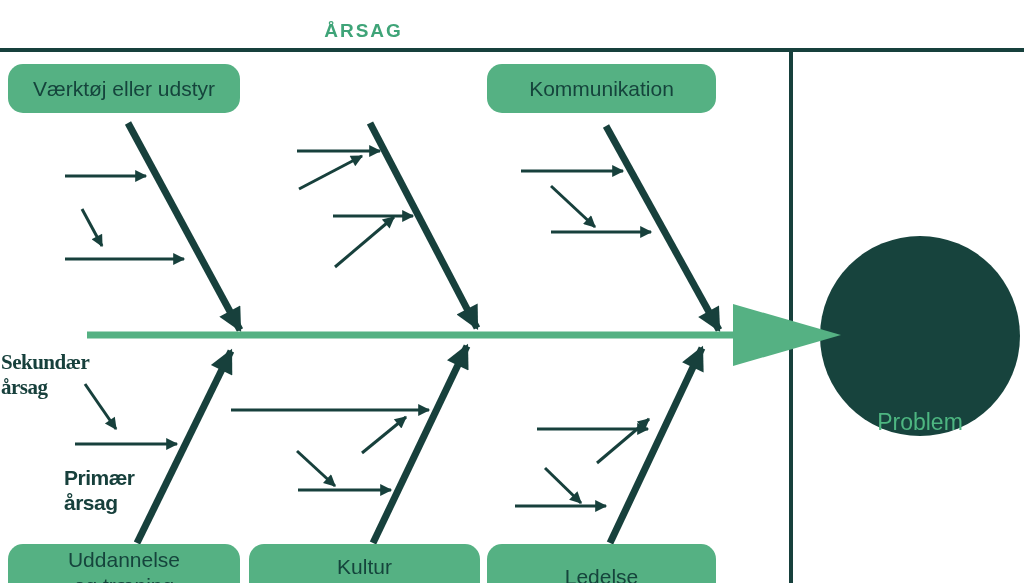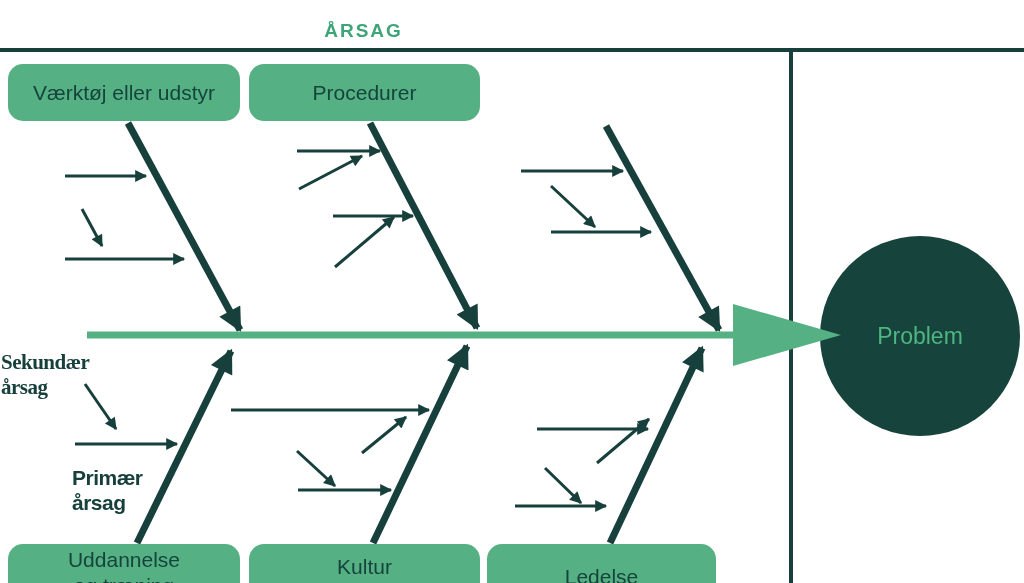--- a/index.html
+++ b/index.html
@@ -14,36 +14,36 @@
     color:var(--header_green,#3fa478);text-align:center;
   }
   .hdr.cause{left:8px;width:711px;}
   .hdr.effect{left:820px;width:200px;}
   .gbox{
     position:absolute;background:var(--green,#55b183);border-radius:15px;
     display:flex;align-items:center;justify-content:center;
     color:var(--box_text,#15443c);font-size:21px;font-weight:500;
     text-align:center;white-space:pre-line;line-height:1.22;
   }
-  .gbox.t{top:48px;height:57px;}
+  .gbox.t{top:48px;height:49px;}
   .gbox.b{top:528px;height:70px;}
   .bx1{left:8px;width:232px;}
   .bx2{left:249px;width:231px;}
   .bx3{left:487px;width:229px;}
   .problem-circle{
     position:absolute;left:820px;top:220px;width:200px;height:200px;border-radius:50%;
-    background:var(--circle,#17433d);display:flex;align-items:center;justify-content:center;
+    background:var(--circle,#17433d);display:flex;align-items:flex-end;justify-content:center;
     color:var(--problem_text,#4db681);font-size:23px;
   }
   .annot{
     position:absolute;font-weight:800;font-size:21px;line-height:1.2;
     color:var(--dark,#17403c);white-space:pre-line;letter-spacing:-0.5px;
   }
   #annot-secondary{left:1px;top:334px;font-family:Liberation Serif, serif;}
-  #annot-primary{left:72px;top:449px;}
+  #annot-primary{left:64px;top:449px;}
   svg.bones{position:absolute;left:0;top:0;}
   .bone{stroke:var(--dark,#17403c);stroke-width:7;fill:none;}
   .sub{stroke:var(--dark,#17403c);stroke-width:3;fill:none;}
   .spine{stroke:var(--green,#55b183);stroke-width:7;}
   .greenfill{fill:var(--green,#55b183);}
   .inkfill{fill:var(--dark,#17403c);}
 </style>
 </head>
 <body>
 
@@ -107,22 +107,22 @@
   </svg>
 
   <div class="annot" id="annot-secondary">Sekundær
 årsag</div>
   <div class="annot" id="annot-primary">Primær
 årsag</div>
 
   <div class="gbox t bx1">
     <span>Værktøj eller udstyr</span>
   </div>
-  <div class="gbox t bx2">
-    <span>Procedurer</span>
+  <div class="gbox t bx3">
+    <span>Kommunikation</span>
   </div>
   <div class="gbox b bx1">
     <span style="padding-bottom:12px">Uddannelse
 og træning</span>
   </div>
   <div class="gbox b bx2">
     <span style="padding-bottom:24px">Kultur</span>
   </div>
   <div class="gbox b bx3">
     <span style="padding-bottom:4px">Ledelse</span>

